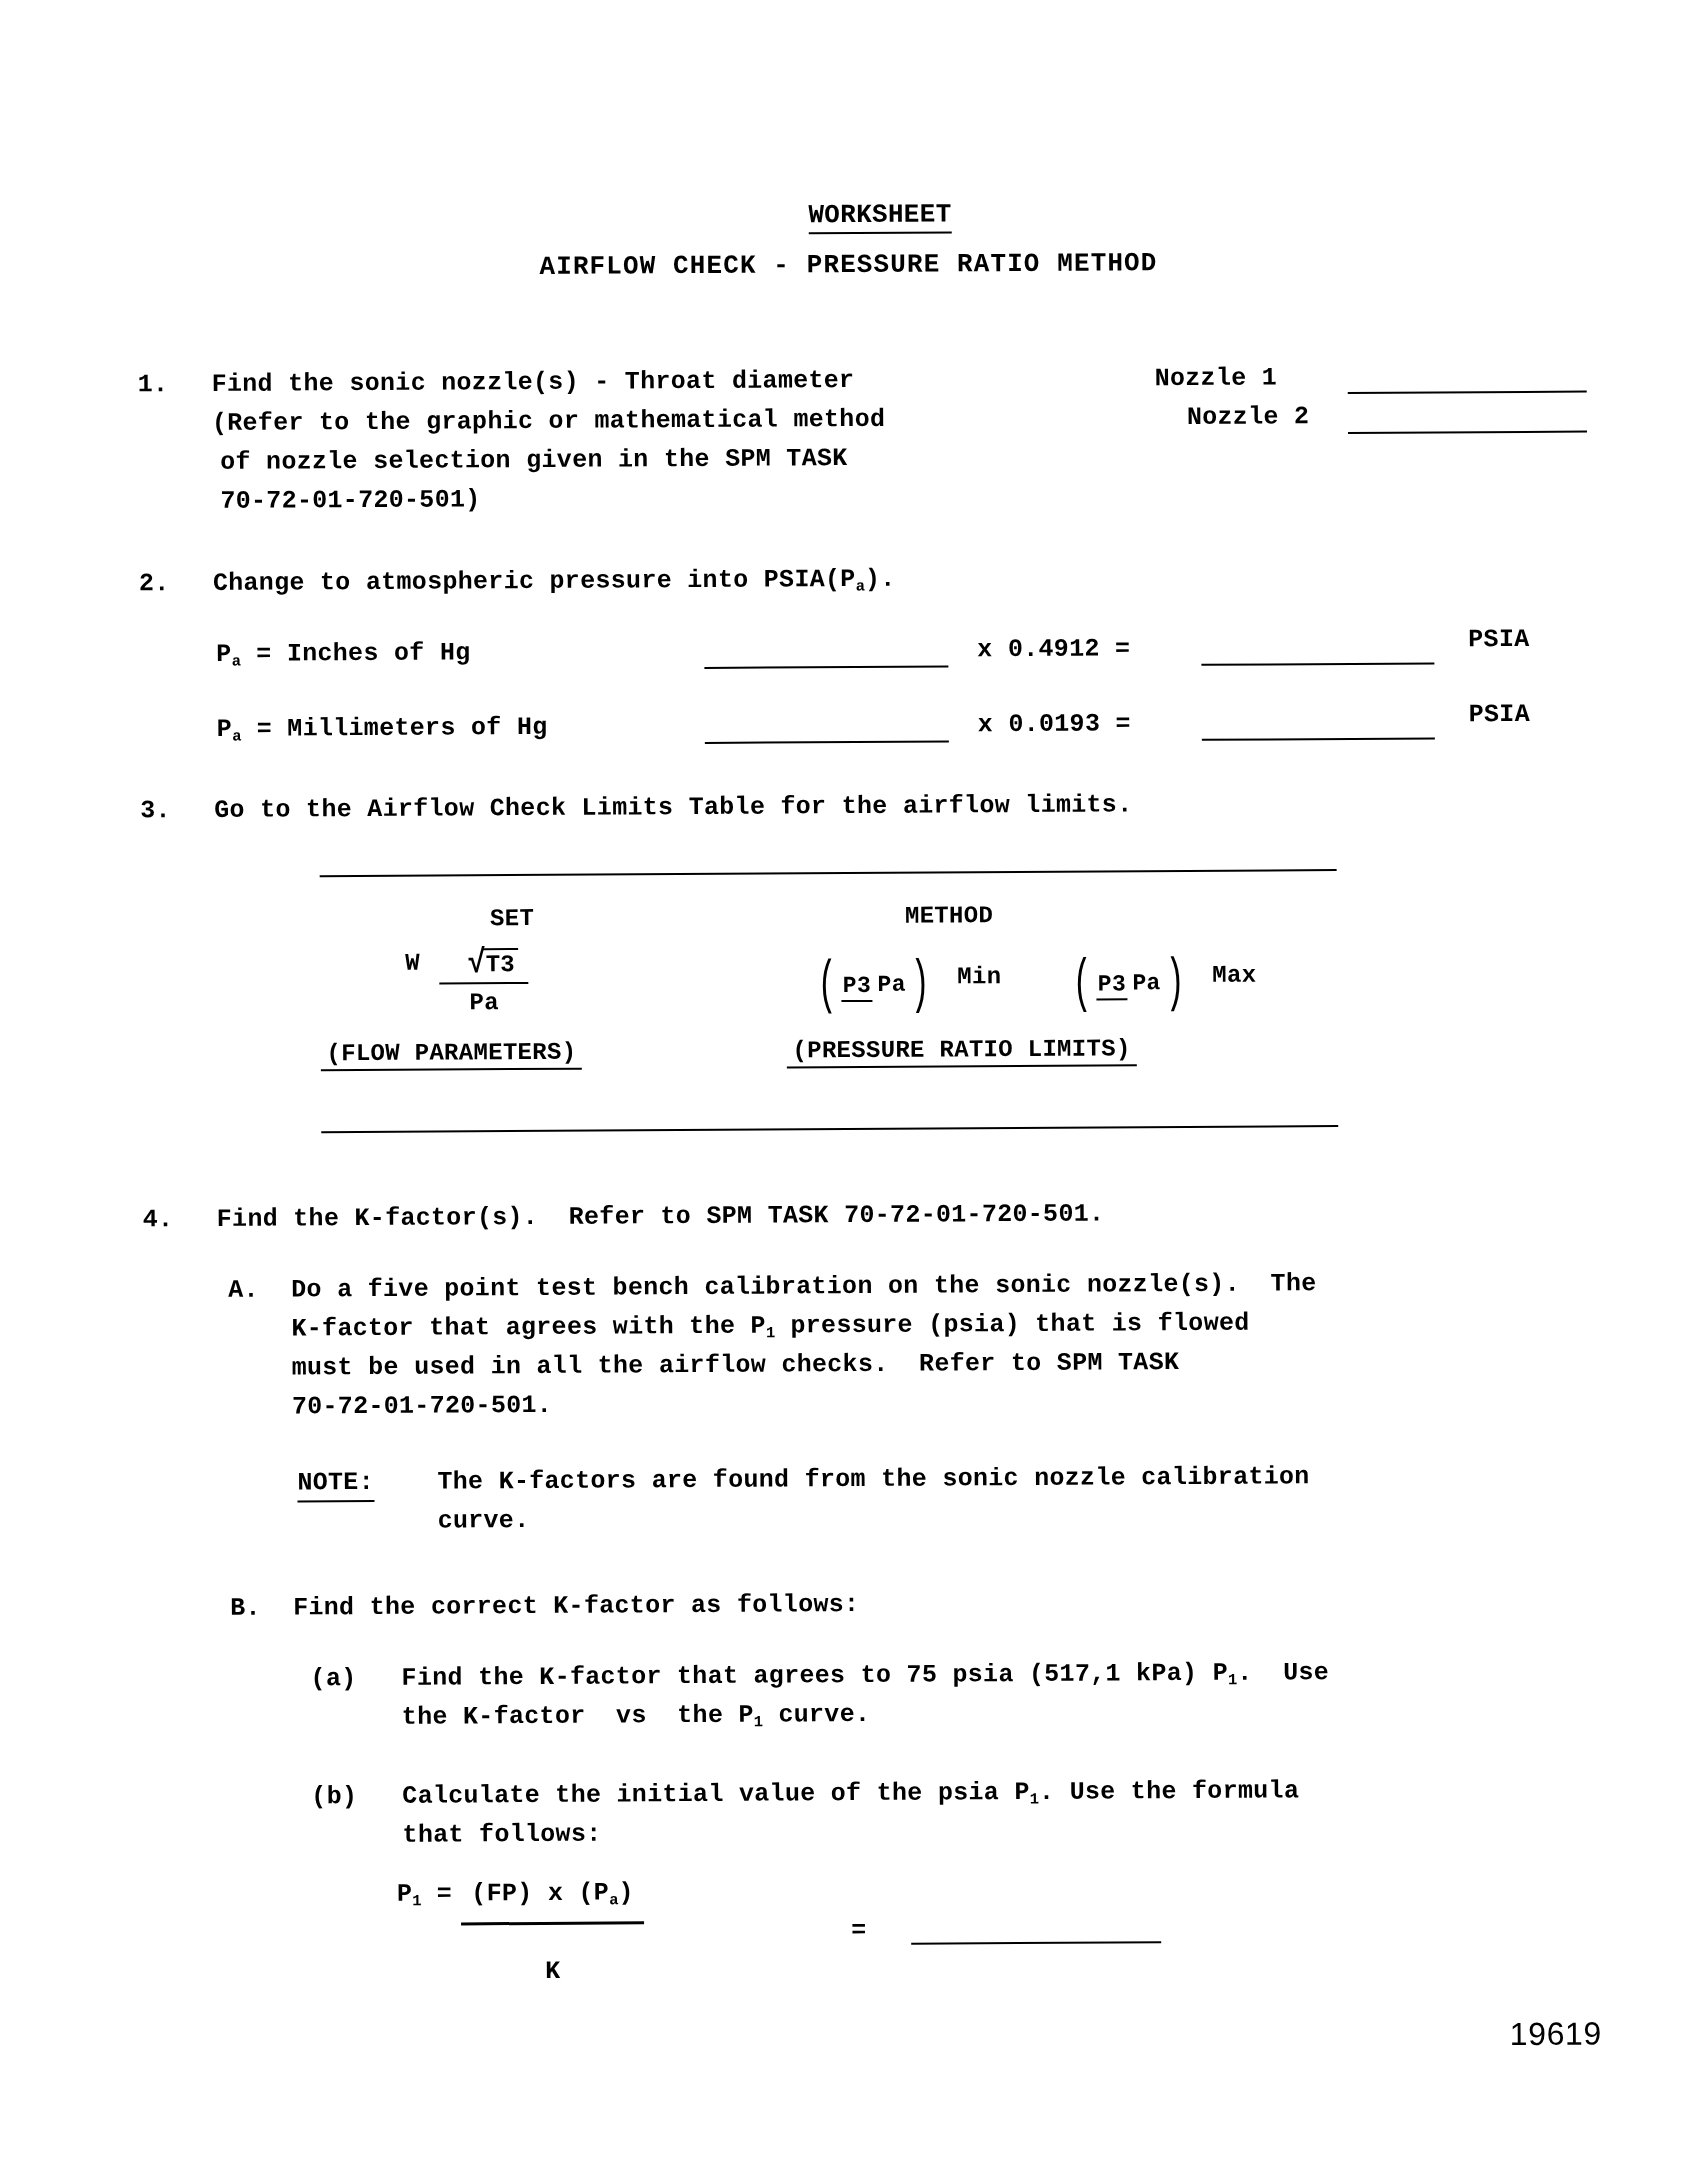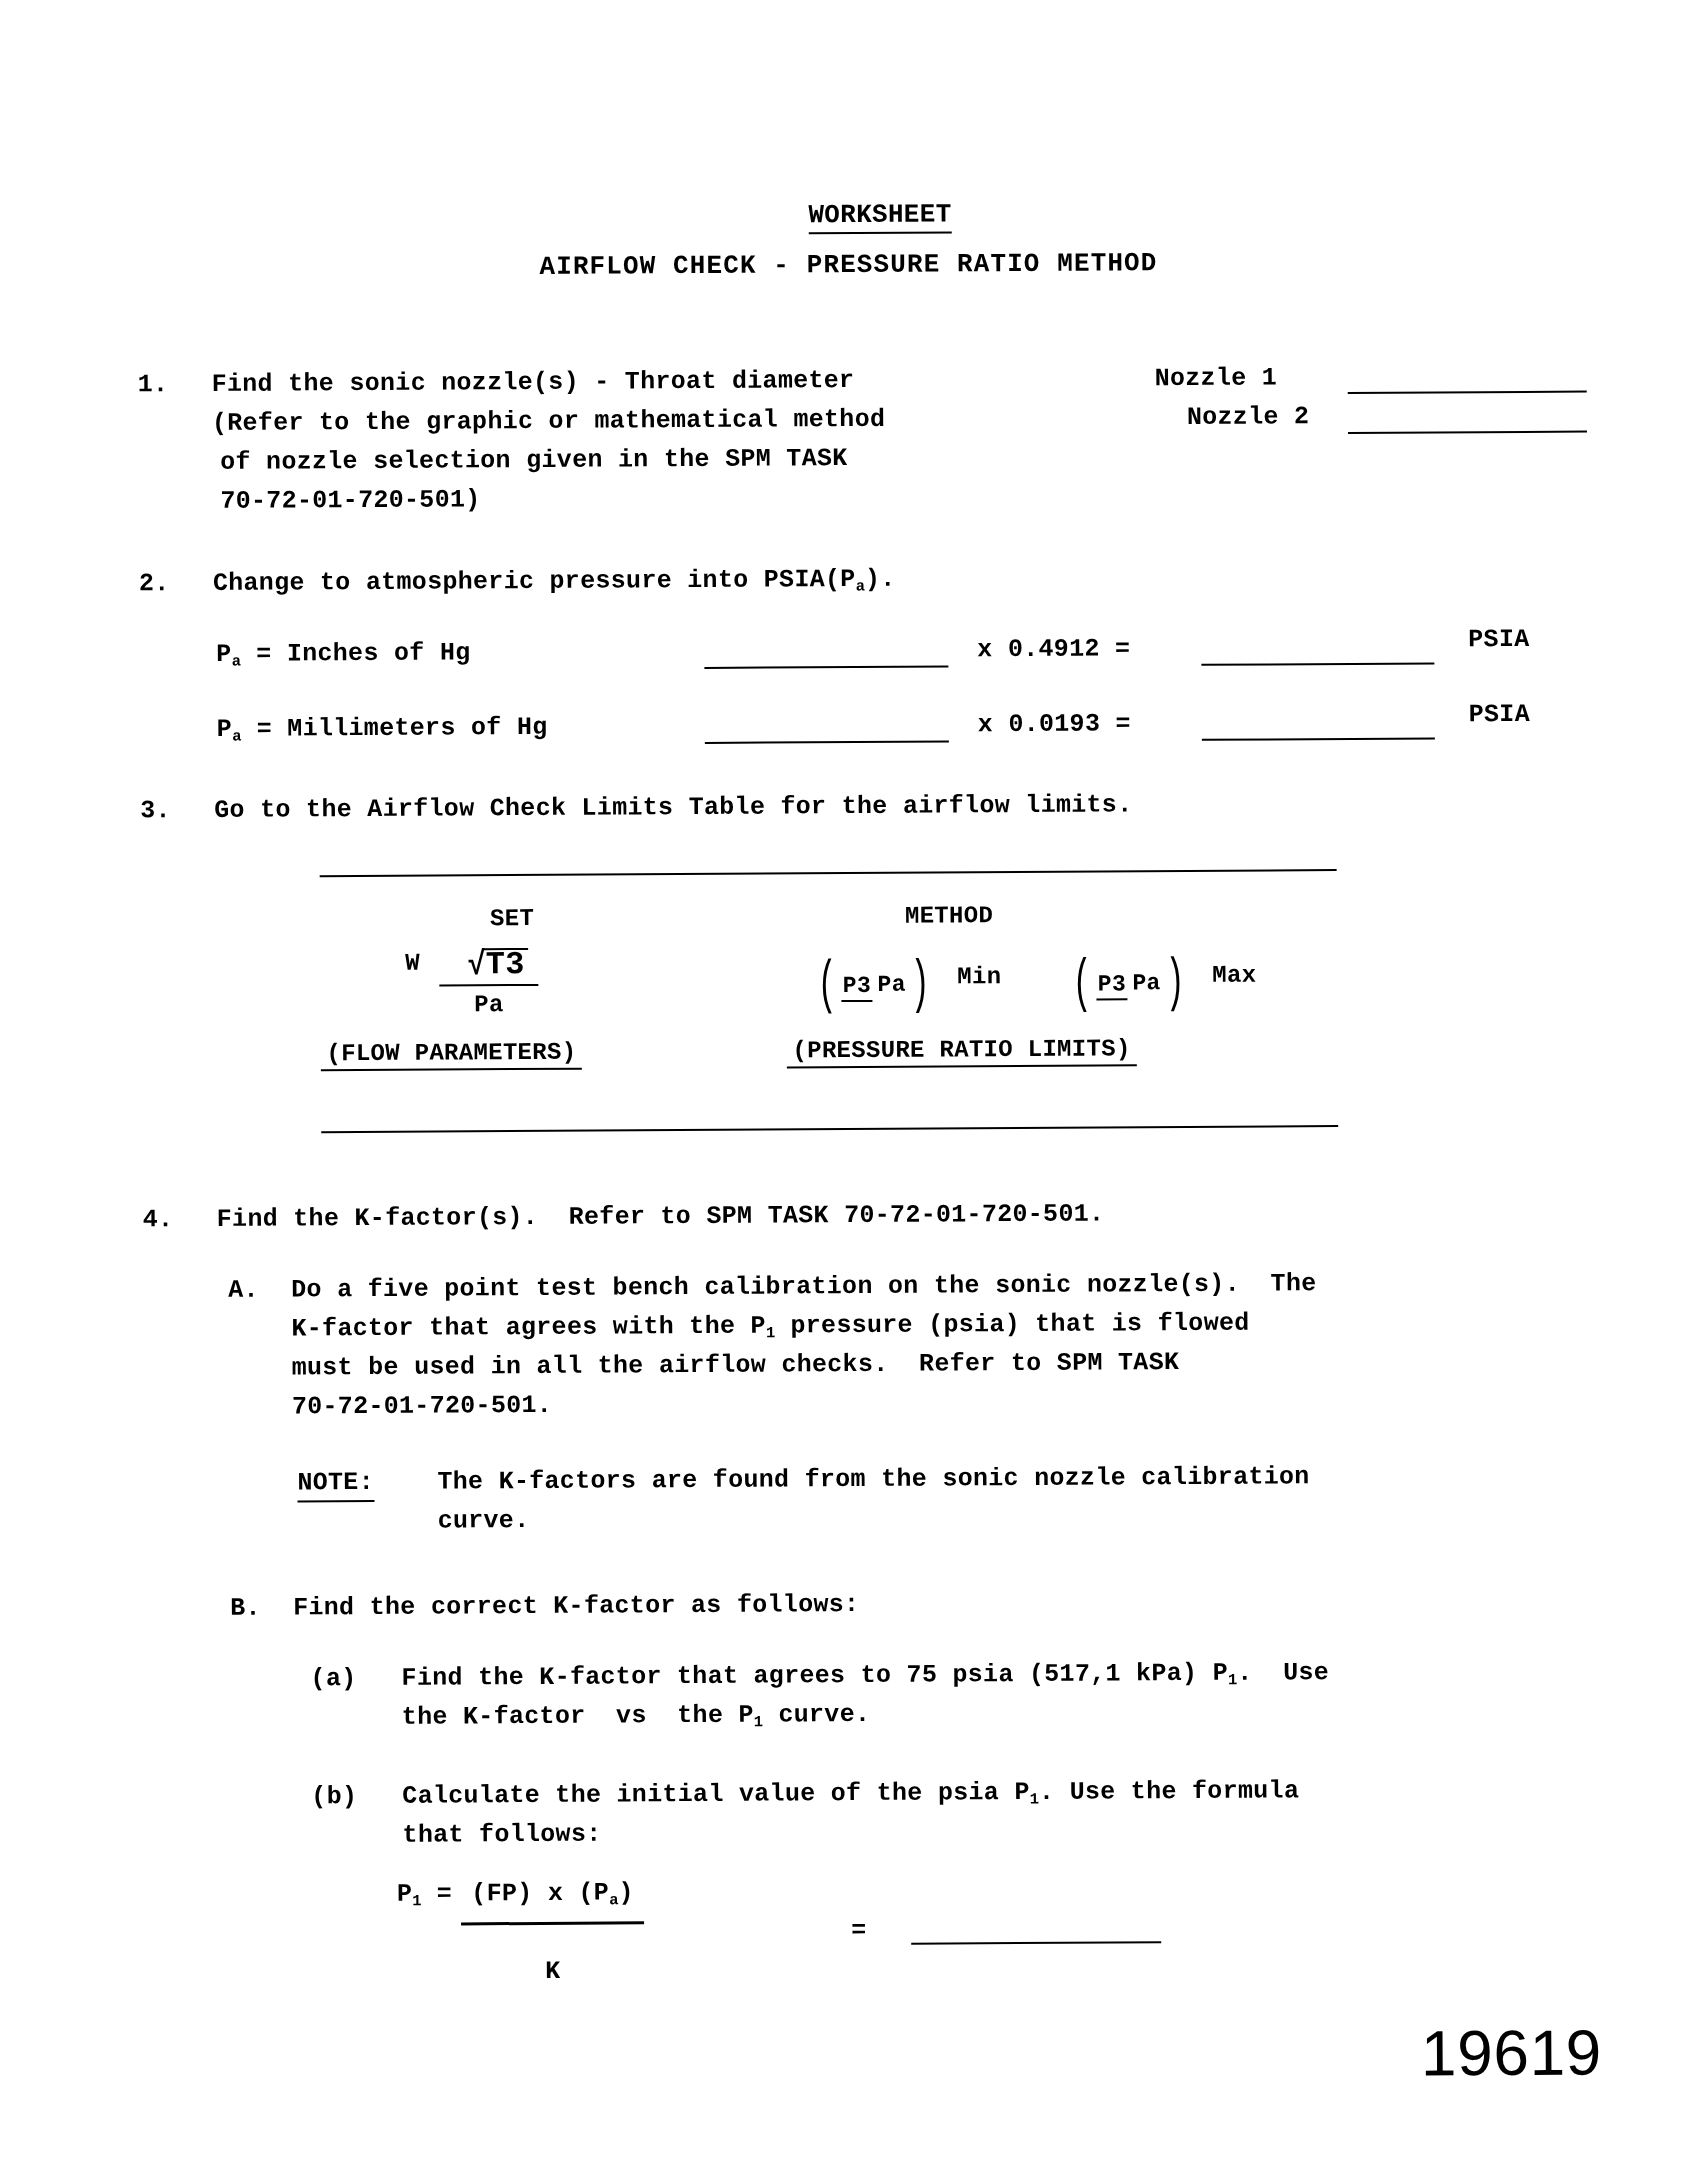--- a/index.html
+++ b/index.html
@@ -121,21 +121,21 @@
   .radical .rad-glyph {
     font-size: 29.5px;
     line-height: 27px;
     display: inline-block;
     transform: scaleY(1.12);
   }
   .radical .rad-body {
     display: inline-block;
     border-top: 2.8px solid #000;
     padding: 1.1px 3.4px 0 2.3px;
-    font-size: 32px;
+    font-size: 24px;
     line-height: 28px;
     margin-left: -2.3px;
   }
   #flow-den { font-size: 24px; line-height: 33px; padding-top: 2.3px; }
   #flow-caption {
     position: absolute;
     left: 0; top: 165px;
     font-size: 24px;
     border-bottom: 2.8px solid #000;
     padding: 0 5.7px 2.3px 5.7px;
@@ -211,21 +211,21 @@
     top: 1916px;
     font-size: 25px;
   }
 
   
   #page-number {
     position: absolute;
     right: 111px;
     top: 2020px;
     font-family: "Liberation Sans", "DejaVu Sans", sans-serif;
-    font-size: 64px;
+    font-size: 32px;
     font-weight: 400;
     letter-spacing: 0.6px;
   }
   .ul { border-bottom: 2.8px solid #000; padding-bottom: 3px; }
 </style>
 </head>
 <body>
 
 <div class="page">
 

